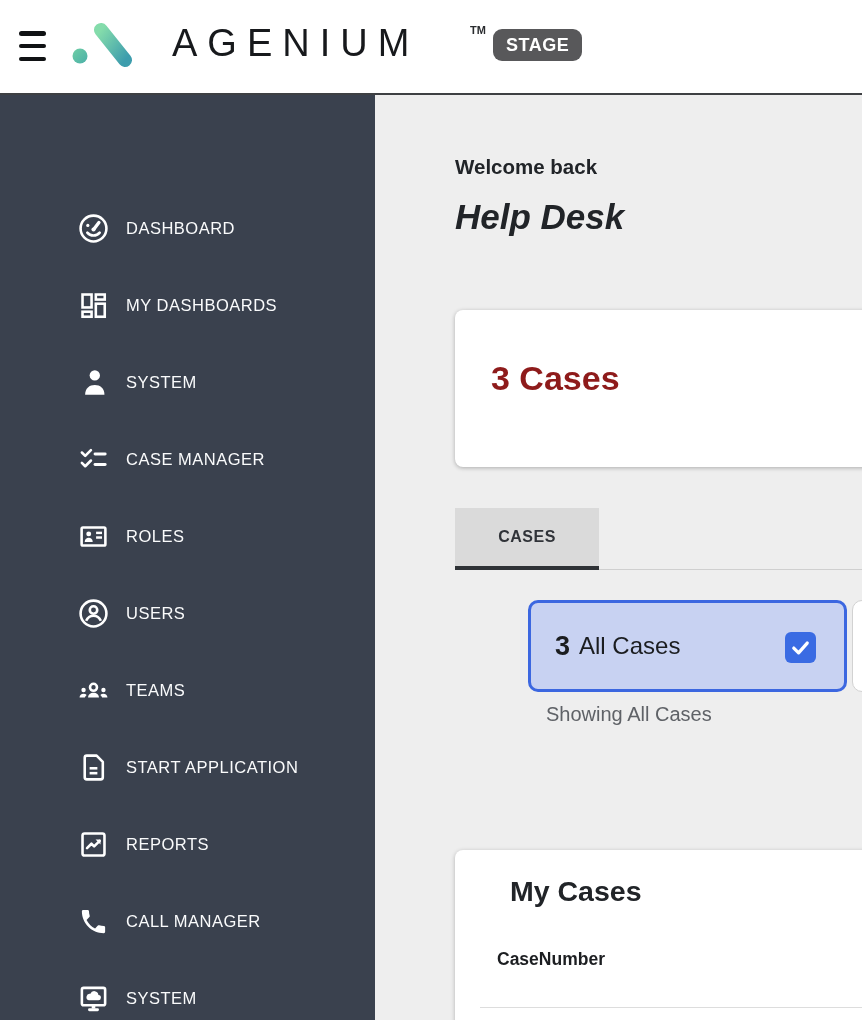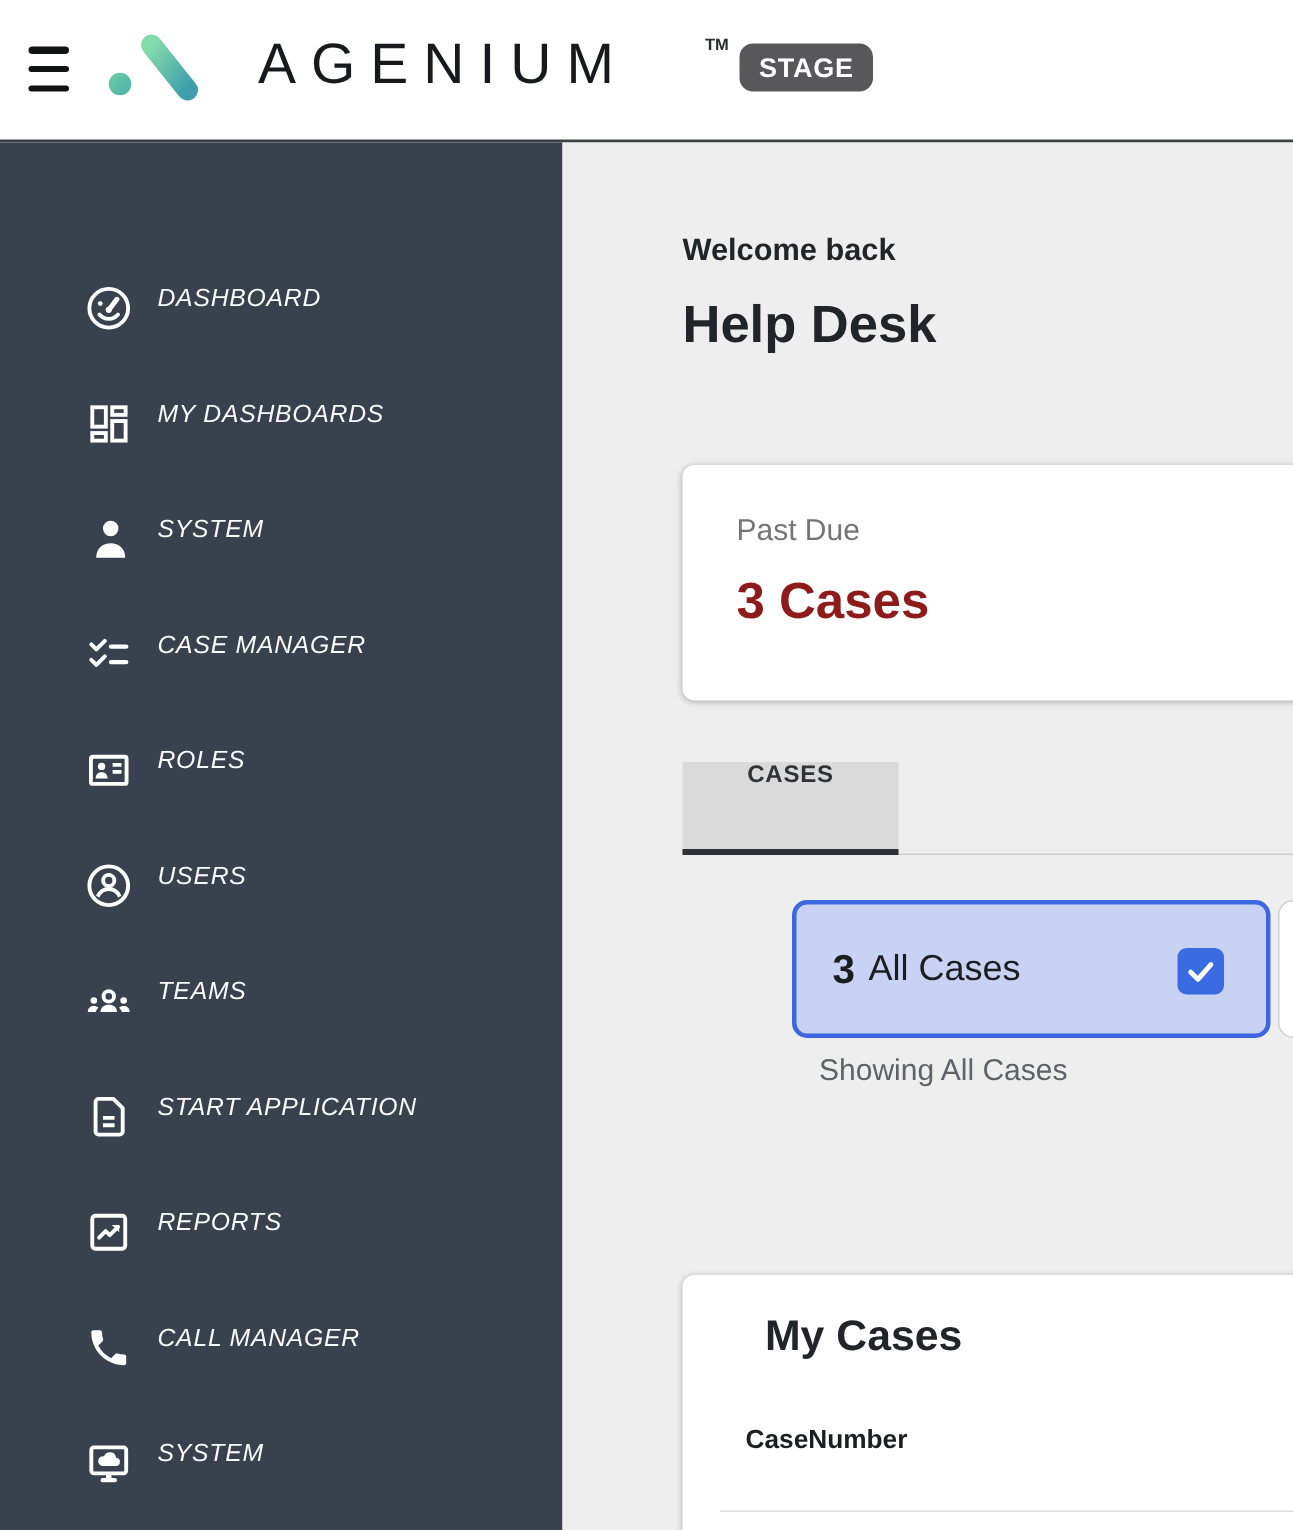--- a/index.html
+++ b/index.html
@@ -17,41 +17,41 @@
            letter-spacing:10px; color:#17191c; white-space:nowrap; }
   .tm { position:absolute; left:470px; top:24px; font-size:11px; color:#2a2c2f; font-weight:700; }
   .badge-stage { position:absolute; left:493px; top:29px; height:32px; padding:0 13px;
                  background:#58585a; border-radius:9px; color:#fff; font-weight:700;
                  font-size:18px; display:flex; align-items:center; letter-spacing:0.5px; }
   .header-divider { position:absolute; top:93px; left:0; width:100%; height:2px; background:#3e4043; }
 
   
   .sidebar { position:absolute; left:0; top:95px; width:375px; height:925px; background:#3a414e; }
   .nav { list-style:none; padding-top:95px; }
-  .nav li { height:77px; display:flex; padding-left:57px; cursor:pointer;font-style:italic; }
+  .nav li { height:77px; display:flex; align-items:center; padding-left:78px; cursor:pointer; }
   .nav .nicon { width:31px; height:31px; flex:0 0 31px; margin-right:17px; }
   .nav .nicon svg { width:31px; height:31px; display:block; }
   .nav .nlabel { color:#fafbfc; font-size:16.5px; font-weight:500; letter-spacing:0.5px; }
 
   
   .main { position:absolute; left:375px; top:95px; width:487px; height:925px;
           background:#eeeeee; overflow:hidden; }
   .welcome { position:absolute; left:80px; top:60px; font-size:20.5px; font-weight:700; color:#212428; }
-  .page-title { position:absolute; left:80px; top:102px; font-size:35px; font-weight:700; color:#212428; }
+  .page-title { position:absolute; left:80px; top:102px; font-size:35px; font-weight:700; color:#212428;font-style:italic; }
 
   .stat-card { position:absolute; left:80px; top:215px; width:440px; height:157px;
                background:#ffffff; border-radius:8px; padding:33px 36px;
                box-shadow:0 1px 4px rgba(0,0,0,0.28); cursor:pointer; }
   .stat-label { font-size:20px; color:#757575; }
   .stat-value { margin-top:16px; font-size:34px; font-weight:700; color:#8e1b1b; }
 
   .tabstrip { position:absolute; left:80px; right:0; top:413px; height:62px;
               border-bottom:1px solid #cfcfcf; }
   .tab { position:absolute; left:0; top:0; width:144px; height:62px; background:#dadada;
-         border-bottom:4px solid #2f3236; display:flex; justify-content:center;
+         border-bottom:4px solid #2f3236; display:flex; align-items:center; justify-content:center;
          cursor:pointer; }
   .tab span { font-size:16px; font-weight:700; letter-spacing:0.5px; color:#303338; }
 
   .filter-card { position:absolute; left:153px; top:505px; width:319px; height:92px;
                  background:#c8d2f2; border:3px solid #3c67e0; border-radius:10px;
                  display:flex; align-items:center; padding-left:24px; cursor:pointer; }
   .filter-count { font-size:27px; font-weight:700; color:#1b1d20; margin-right:9px; }
   .filter-label { font-size:24px; color:#1b1d20; }
   .checkbox { position:absolute; right:28px; top:29px; width:31px; height:31px;
               background:#3a6be3; border-radius:6px; display:flex; align-items:center;
@@ -236,21 +236,20 @@
       </li>
     </ul>
   </nav>
 
   <div class="main">
 
     <div class="welcome">Welcome back</div>
     <div class="page-title">Help Desk</div>
 
     <div class="stat-card">
-      <div class="stat-label">Past Due</div>
       <div class="stat-value">3 Cases</div>
     </div>
 
     <div class="tabstrip">
       <div class="tab">
         <span>CASES</span>
       </div>
     </div>
 
     <div class="filter-card">

